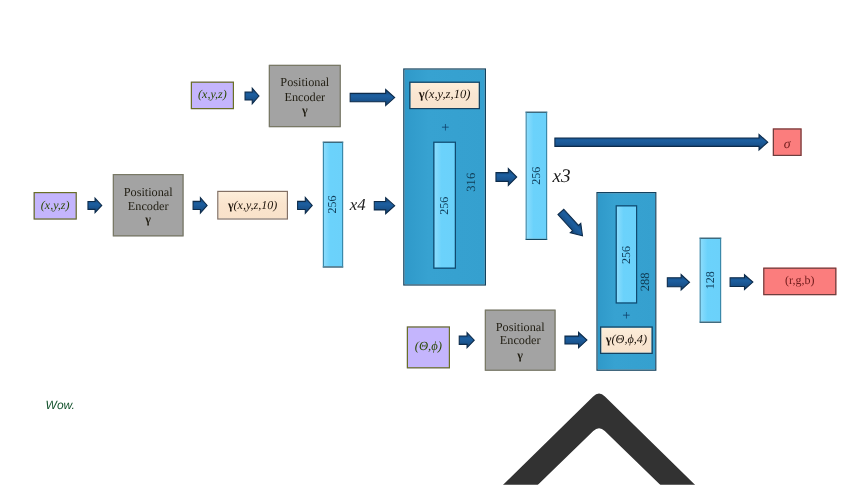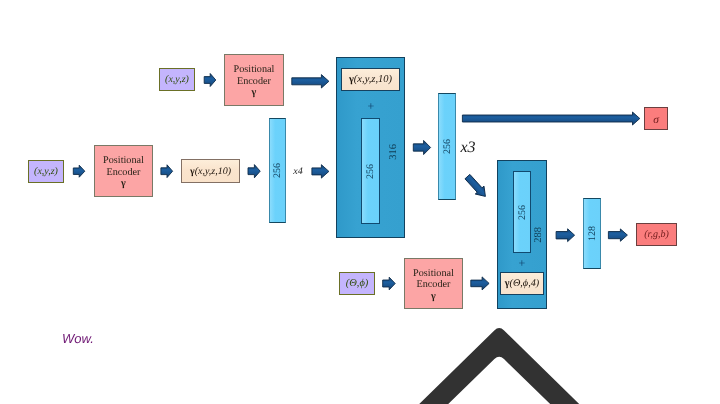--- a/index.html
+++ b/index.html
@@ -1,20 +1,20 @@
 <!DOCTYPE html>
 <html><head>
 <meta charset="utf-8">
 <style>
   html,body{margin:0;padding:0;background:#ffffff;}
   body{width:720px;height:404px;overflow:hidden;font-family:"Liberation Serif",serif;color:#1a1a1a;-webkit-font-smoothing:antialiased;text-rendering:geometricPrecision;}
   #stage{position:relative;width:720px;height:404px;background:#fff;}
   .node{position:absolute;box-sizing:border-box;display:flex;align-items:center;justify-content:center;text-align:center;}
   .green{background:#c4b5fd;border:1.1px solid #6a7026;color:#2c4a06;}
-  .cream{background:#fca5a5;border:1.1px solid #797966;color:#211e13;}
+  .cream{background:#a3a3a3;border:1.1px solid #797966;color:#211e13;}
   .peach{background:linear-gradient(180deg,#fdeeda 0%,#fae4cd 45%,#f9e2ca 100%);border:1.1px solid #837064;color:#1b120a;}
   .peach-in{background:linear-gradient(180deg,#fdeeda 0%,#f9e6d2 45%,#f8e3cd 100%);border:1.3px solid #16415f;color:#1b120a;}
   .red{background:#fb7d7d;border:1.2px solid #6b3f3f;color:#701c1c;}
   .lblue{background:linear-gradient(90deg,#8adcfc 0%,#6bd2fb 35%,#6bd1fa 100%);border:1.1px solid #3989ab;border-top-color:#14475f;border-bottom-color:#14475f;color:#0f3a56;}
   .lblue-in{background:linear-gradient(90deg,#8adcfc 0%,#6bd2fb 35%,#6bd1fa 100%);border:1.4px solid #114a70;color:#0f3a56;}
   .dblue{background:linear-gradient(90deg,#2f99c9 0%,#37a2d1 30%,#35a0cf 100%);border:1.3px solid #12415e;}
   .gsym{font-style:normal;font-weight:bold;}
   .vtext{writing-mode:vertical-rl;transform:rotate(180deg);}
   svg{position:absolute;left:0;top:0;overflow:visible;}
 </style>
@@ -41,21 +41,21 @@
 
   <div class="node peach" style="left:181px;top:159px;width:59px;height:24px;font-size:10px;font-style:italic;">
       <span class="gsym">γ</span>
       <span>(x,y,z,10)</span>
     </div>
 
   <div class="node lblue" style="left:269px;top:118px;width:17px;height:105px;font-size:10px;">
       <span class="vtext">256</span>
     </div>
 
-  <div class="node" style="left:292px;top:164px;width:12px;height:15px;font-size:10px;font-style:italic;">x4</div>
+  <div class="node" style="left:292px;top:164px;width:12px;height:15px;font-size:14px;font-style:italic;">x4</div>
 
   <div class="node dblue" style="left:336px;top:57px;width:69px;height:181px;"></div>
   <div class="node peach-in" style="left:341px;top:68px;width:59px;height:23px;font-size:10.5px;font-style:italic;">
       <span class="gsym">γ</span>
       <span>(x,y,z,10)</span>
     </div>
   <div class="node" style="left:361px;top:99px;width:20px;height:14px;font-size:12px;color:#0d3c66;">+</div>
   <div class="node lblue-in" style="left:361px;top:118px;width:19px;height:106px;font-size:10px;">
       <span class="vtext">256</span>
     </div>
@@ -80,30 +80,30 @@
   <div class="node" style="left:512px;top:256px;width:20px;height:14px;font-size:12px;color:#0d3c66;">+</div>
   <div class="node peach-in" style="left:500px;top:272px;width:44px;height:23px;font-size:10.2px;font-style:italic;">
       <span class="gsym">γ</span>
       <span>(Θ,ϕ,4)</span>
     </div>
 
   <div class="node lblue" style="left:583px;top:198px;width:18px;height:71px;font-size:10px;">
       <span class="vtext">128</span>
     </div>
 
-  <div class="node red" style="left:636px;top:223px;width:41px;height:23px;font-size:10px;font-style:italic;">(r,g,b)</div>
+  <div class="node red" style="left:636px;top:223px;width:61px;height:23px;font-size:10px;">(r,g,b)</div>
 
-  <div class="node green" style="left:339px;top:272px;width:36px;height:23px;font-size:10.5px;font-style:italic;">(Θ,ϕ)</div>
+  <div class="node green" style="left:339px;top:272px;width:36px;height:35px;font-size:10.5px;font-style:italic;">(Θ,ϕ)</div>
   <div class="node cream" style="left:404px;top:258px;width:59px;height:51px;flex-direction:column;font-size:10.2px;line-height:11.6px;padding-top:3px;">
     <span>Positional</span>
     <span>Encoder</span>
     <span style="font-weight:bold;">γ</span>
   </div>
 
-  <div class="node" style="left:38px;top:330px;width:60px;height:17px;justify-content:flex-start;font-family:'Liberation Sans',sans-serif;font-style:italic;font-size:13px;color:#701a75;margin-left:24px;">Wow.</div>
+  <div class="node" style="left:38px;top:330px;width:60px;height:17px;justify-content:flex-start;font-family:'Liberation Sans',sans-serif;font-style:italic;font-size:10px;color:#14532d;">Wow.</div>
 
   <svg width="720" height="404" viewBox="0 0 720 404">
     <defs>
       <linearGradient id="agrad" x1="0" y1="0" x2="0" y2="1">
         <stop offset="0%" stop-color="#13406f"></stop>
         <stop offset="40%" stop-color="#1d5fa0"></stop>
         <stop offset="70%" stop-color="#19528c"></stop>
         <stop offset="100%" stop-color="#123b66"></stop>
       </linearGradient>
       <linearGradient id="agradd" x1="0" y1="0" x2="0" y2="1" gradientUnits="objectBoundingBox">

